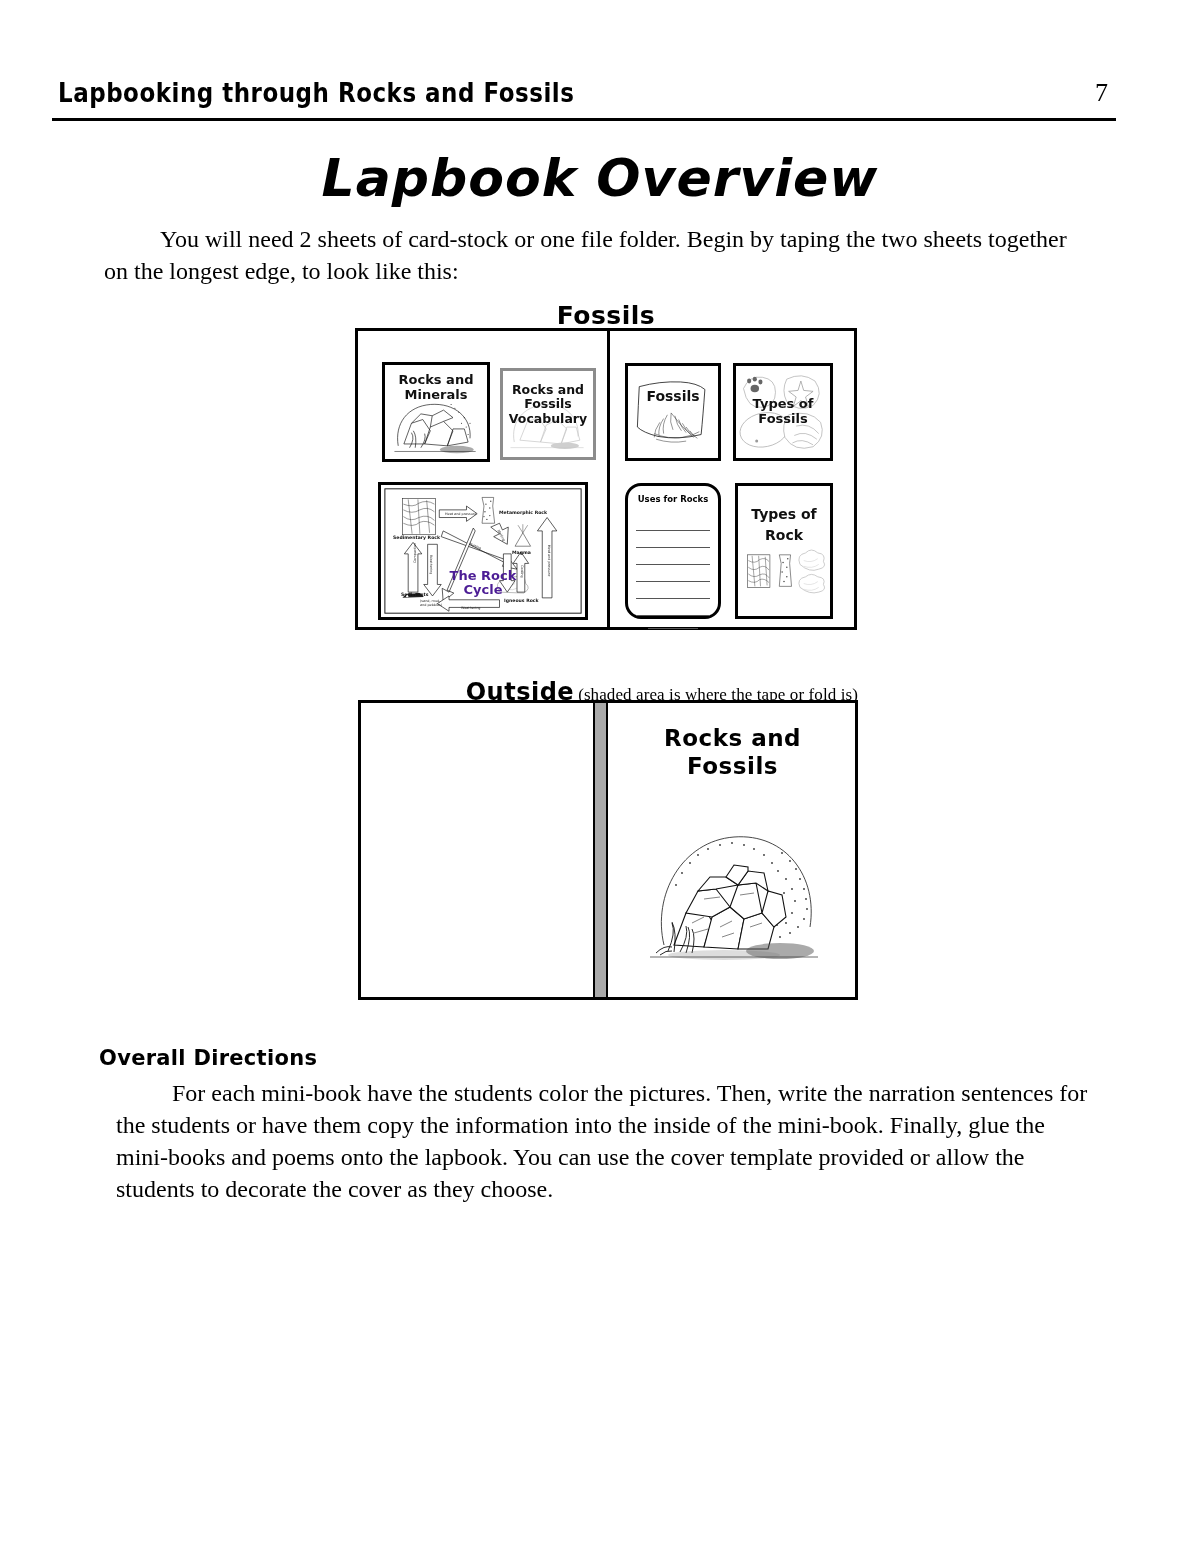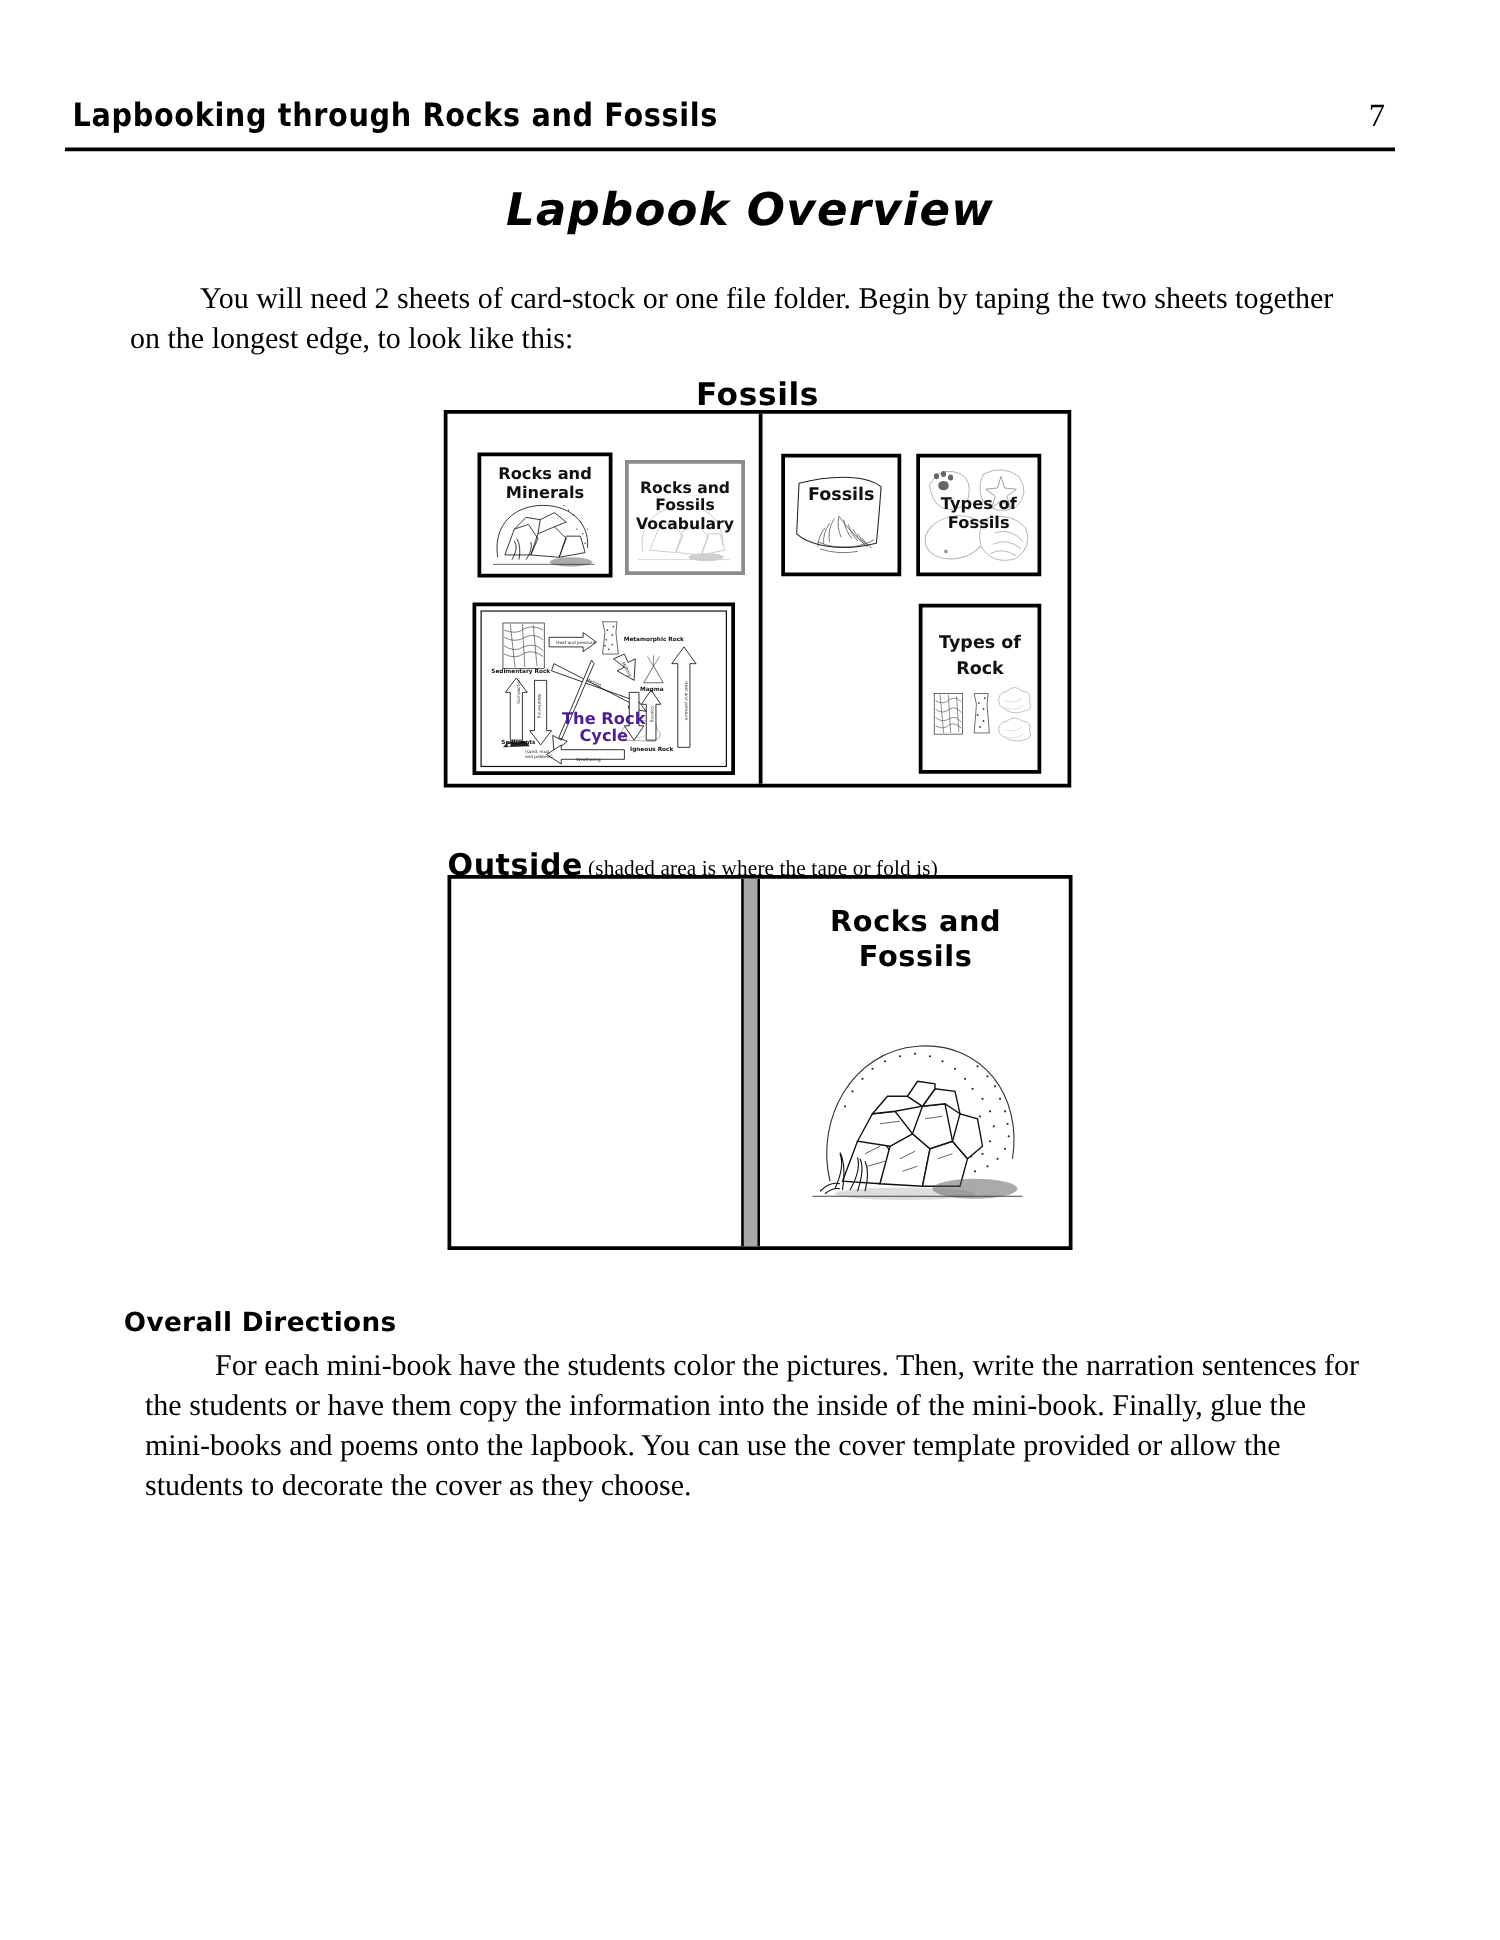--- a/index.html
+++ b/index.html
@@ -53,21 +53,21 @@
   }
 
   
   .doc-title {
     position: absolute;
     left: 0;
     top: 148px;
     width: 1200px;
     text-align: center;
     font-family: "DejaVu Sans", sans-serif;
-    font-size: 36px;
+    font-size: 52px;
     font-style: italic;
     font-weight: bold;
     letter-spacing: 1px;
   }
 
   
   .intro-para {
     position: absolute;
     left: 104px;
     top: 224px;
@@ -147,21 +147,21 @@
     z-index: 1;
   }
   .art svg { width: 100%; height: 100%; display: block; }
 
   
   .outside-label {
     position: absolute;
     left: 358px;
     top: 678px;
     width: 500px;
-    text-align: left;
+    text-align: right;
     white-space: nowrap;
   }
   .outside-label .big {
     font-family: "DejaVu Sans", sans-serif;
     font-size: 24px;
     font-weight: bold;
     letter-spacing: 0.5px;
   }
   .outside-label .small {
     font-family: "Liberation Serif", serif;
@@ -491,20 +491,33 @@
           <g stroke="#9a9a9a" stroke-width="0.6" fill="none">
             <path d="M88 72 q-10 -12 -24 -8 M86 78 q-12 -10 -24 -4 M82 84 q-12 -8 -22 -2"></path>
           </g>
           <circle cx="22" cy="80" r="1.6" fill="#9a9a9a"></circle>
         </svg>
       </div>
       <div class="mini-title" style="top:31px; font-size:13px; white-space:pre-line;">Types of
 Fossils</div>
     </div>
 
+    <div style="position:absolute; left:15px; top:152px; width:96px; height:136px;
+                border:3px solid #000; border-radius:16px; background:#fff; box-sizing:border-box;">
+      <div class="notepad-title">Uses for Rocks</div>
+      <div style="position:absolute; left:8px; right:8px; top:28px;">
+        <div style="border-bottom:1px solid #555; height:16px;"></div>
+        <div style="border-bottom:1px solid #555; height:16px;"></div>
+        <div style="border-bottom:1px solid #555; height:16px;"></div>
+        <div style="border-bottom:1px solid #555; height:16px;"></div>
+        <div style="border-bottom:1px solid #555; height:16px;"></div>
+        <div style="border-bottom:1px solid #555; height:16px;"></div>
+        <div style="border-bottom:1px solid #555; height:12px; margin:0 12px;"></div>
+      </div>
+    </div>
 
     <div class="mini" style="left:125px; top:152px; width:98px; height:136px;">
       <div class="art">
         <svg viewBox="0 0 98 136" preserveAspectRatio="none">
 
           <g>
             <rect x="10" y="72" width="24" height="34" fill="#fff" stroke="#333" stroke-width="0.6"></rect>
             <g stroke="#444" stroke-width="0.5" fill="none">
               <path d="M11 78 q7 4 12 -1 q6 -3 10 2"></path>
               <path d="M11 85 q6 5 12 0 q6 -3 10 3"></path>

